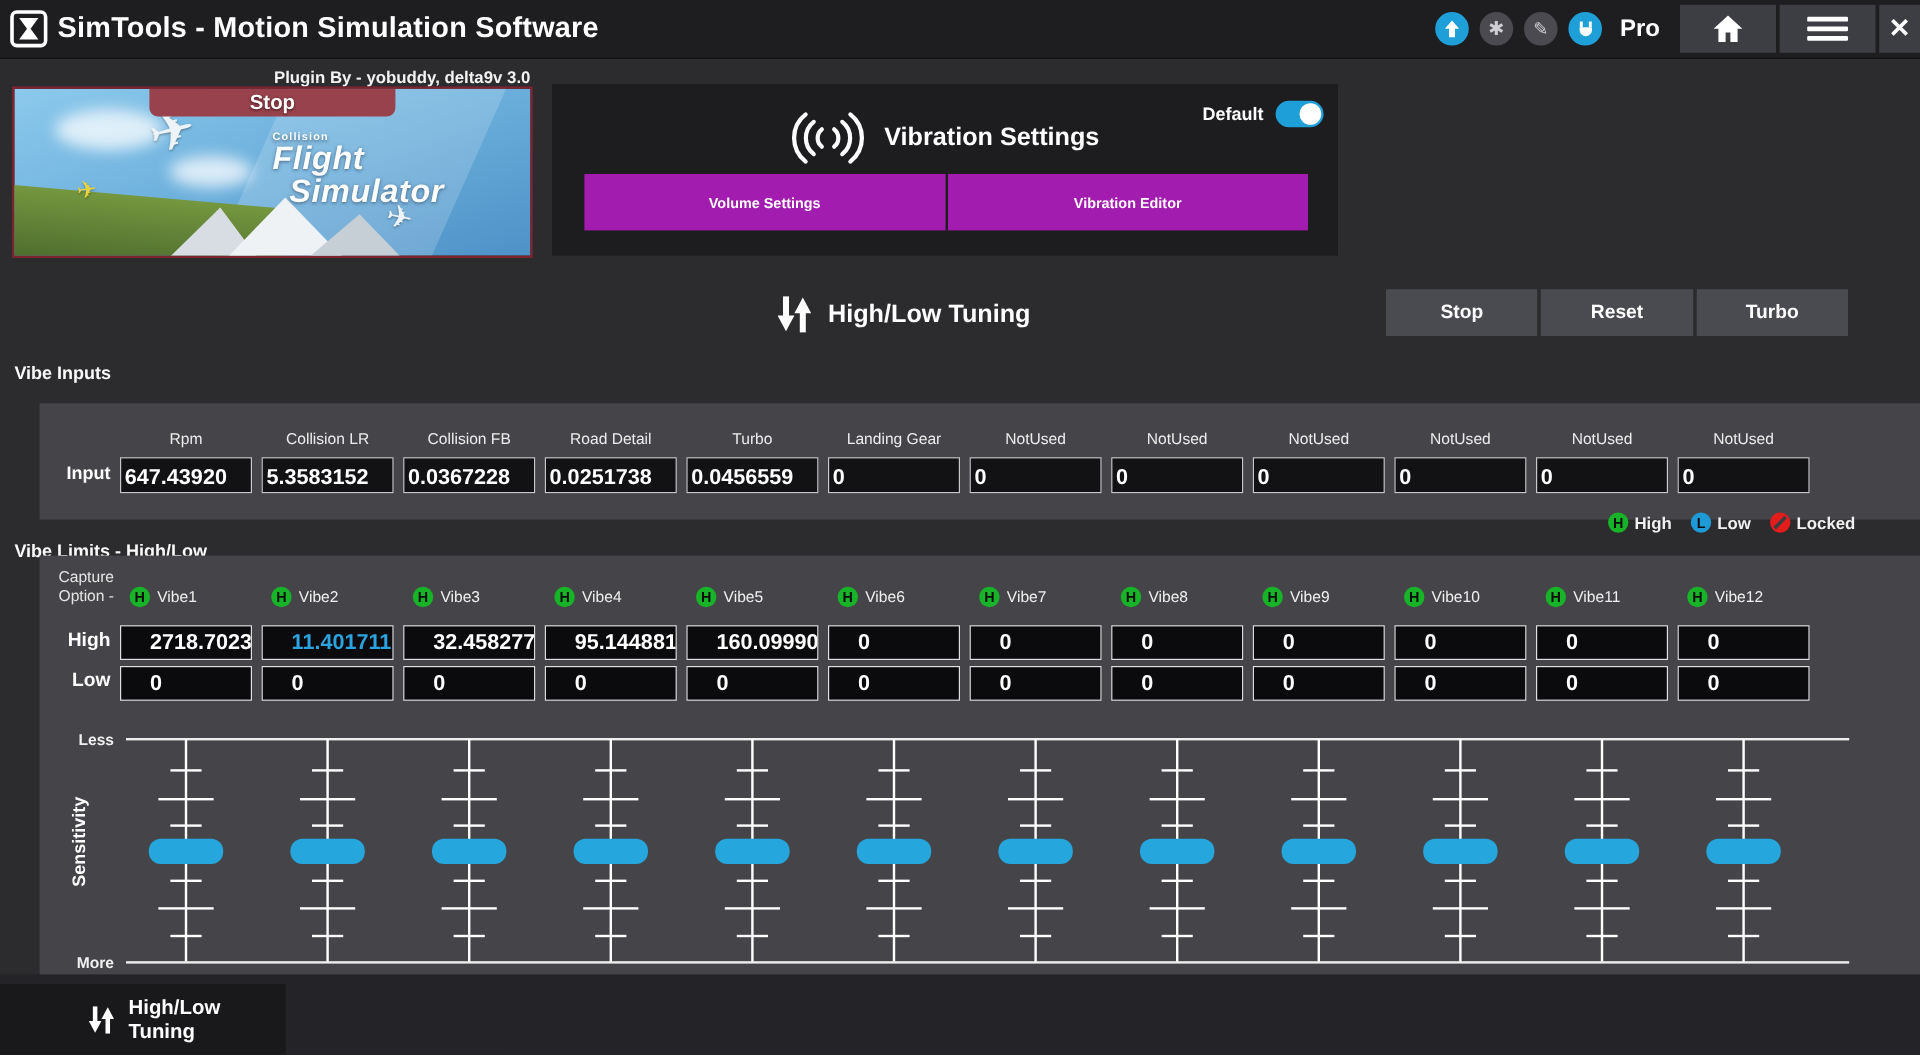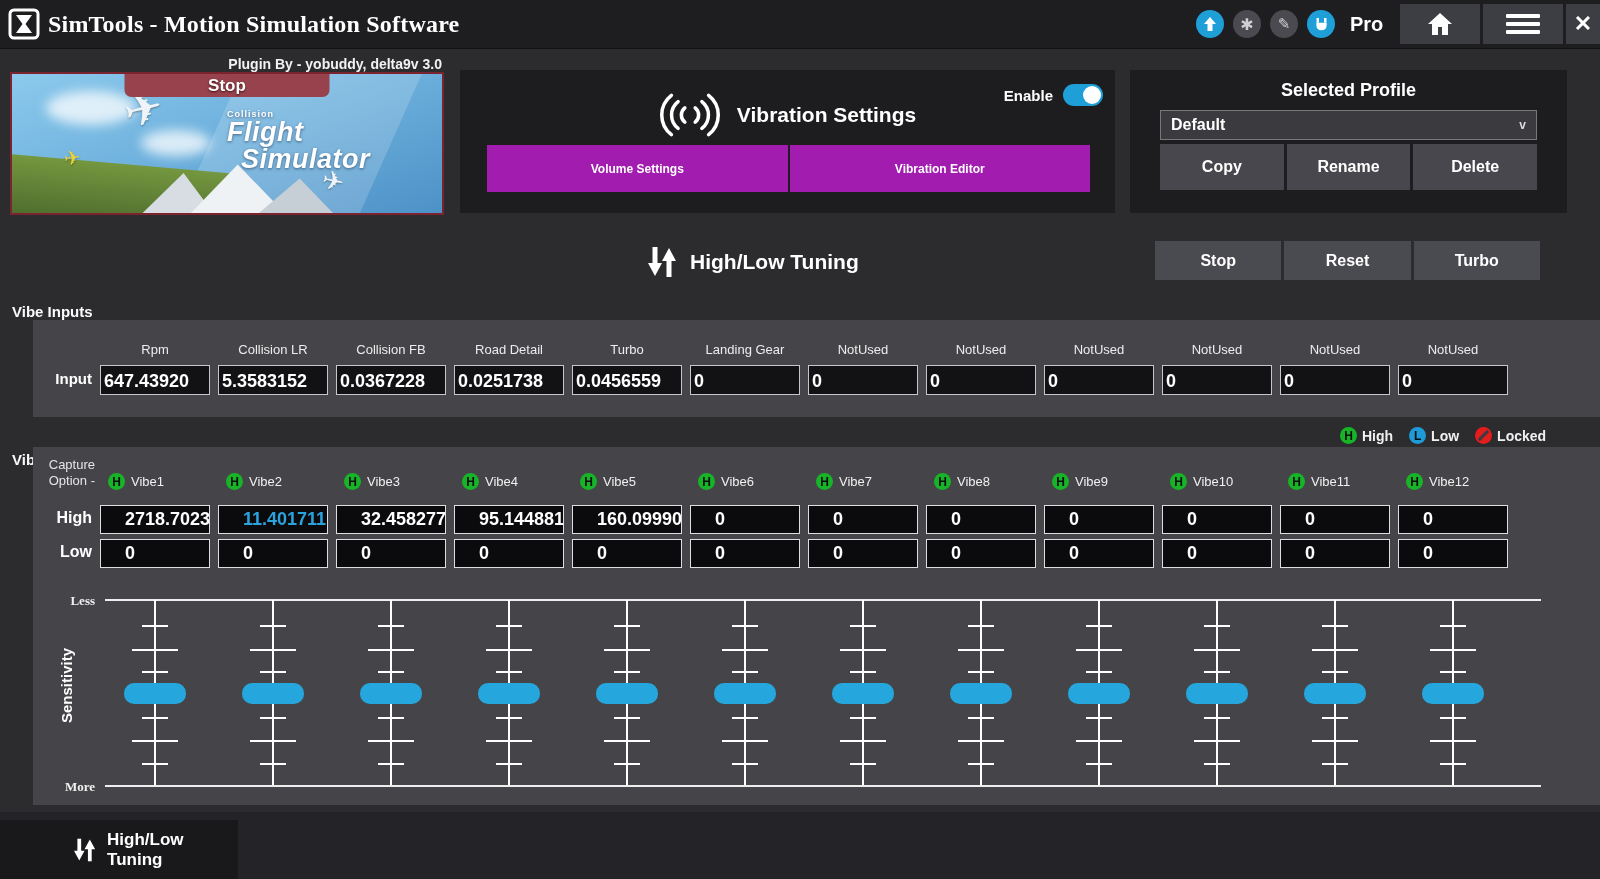--- a/index.html
+++ b/index.html
@@ -2,21 +2,21 @@
 <html><head>
 <meta charset="utf-8">
 <style>
   html,body{margin:0;padding:0;background:#1a1a1c;}
   #app{position:relative;width:1600px;height:879px;background:#2c2c2f;overflow:hidden;
        font-family:"Liberation Sans",sans-serif;color:#fff;}
 
   
   .titlebar{position:absolute;left:0;top:0;width:1600px;height:48px;background:#1e1e21;border-bottom:1px solid #121214;}
   .logo{position:absolute;left:8px;top:8px;width:32px;height:32px;}
-  .app-title{position:absolute;left:48px;top:0;height:48px;line-height:48px;font-size:24px;font-weight:bold;letter-spacing:.2px;font-family:Liberation Serif, serif;}
+  .app-title{position:absolute;left:48px;top:0;height:48px;line-height:48px;font-size:24px;font-weight:bold;letter-spacing:.2px;}
   .circle-btn{position:absolute;top:10px;width:28px;height:28px;border-radius:50%;display:flex;align-items:center;justify-content:center;}
   .circle-blue{background:#1e9fd8;}
   .circle-gray{background:#4a4a50;color:#cfcfd4;}
   .pro-label{position:absolute;left:1350px;top:0;height:48px;line-height:48px;font-size:20px;font-weight:bold;}
   .tb-tile{position:absolute;top:4px;height:40px;background:#3d3d44;display:flex;align-items:center;justify-content:center;cursor:pointer;}
   .close-x{font-size:22px;font-weight:bold;color:#fff;}
   .menu-icon{width:34px;height:20px;display:flex;flex-direction:column;justify-content:space-between;}
   .menu-icon div{height:4px;background:#fff;border-radius:1px;}
 
   
@@ -54,21 +54,21 @@
   .gray-btn{flex:1;background:#47474d;display:flex;align-items:center;justify-content:center;font-size:16px;font-weight:bold;cursor:pointer;}
 
   
   .tuning-head{position:absolute;left:648px;top:246px;display:flex;align-items:center;gap:14px;}
   .tuning-title{font-size:21px;font-weight:bold;}
   .tuning-buttons{position:absolute;left:1155px;top:241px;width:385px;height:39px;display:flex;gap:3px;}
   .tuning-buttons .gray-btn{background:#4a4a51;font-size:16px;}
 
   
   .section-title{position:absolute;font-size:15px;font-weight:bold;color:#fafafa;}
-  .section-panel{position:absolute;left:33px;width:1567px;background:#454549;}
+  .section-panel{position:absolute;left:33px;width:1567px;background:#454549;margin-top:16px;}
   #vi-panel{top:320px;height:97px;}
   #vl-panel{top:447px;height:358px;}
 
   .grid12{position:absolute;left:67px;display:grid;grid-template-columns:repeat(12,110px);column-gap:8px;}
   .col-h{text-align:center;font-size:13px;color:#ededed;}
   .row-label{position:absolute;left:0;width:59px;text-align:right;font-size:15px;font-weight:bold;}
   .val-box{height:30px;background:#121215;border:1px solid #c7c7cb;font-size:18px;font-weight:bold;line-height:30px;
            padding-left:3px;box-sizing:border-box;overflow:hidden;white-space:nowrap;cursor:text;}
   .val-box.dark{background:#0b0b0d;border-color:#dedee0;height:29px;line-height:27px;padding-left:24px;}
   .val-box.active-val{color:#2ba3df;}
@@ -81,21 +81,21 @@
   .badge-lock::after{content:"";position:absolute;width:13px;height:3px;background:#3b3b40;transform:rotate(-45deg);}
   .chan-cell{display:flex;align-items:center;gap:6px;padding-left:8px;font-size:13px;color:#f0f0f0;}
 
   .legend{position:absolute;left:1340px;top:427px;display:flex;gap:16px;align-items:center;}
   .legend .item{display:flex;align-items:center;gap:5px;font-size:14px;font-weight:bold;color:#f0f0f0;}
 
   .capture-label{position:absolute;left:0;top:10px;width:62px;text-align:right;font-size:13px;color:#e5e5e5;line-height:16px;}
 
   
   .rule{position:absolute;height:2px;background:#eeeeee;left:72px;width:1436px;}
-  .minmax{position:absolute;left:0;width:62px;text-align:right;font-size:13px;font-weight:bold;color:#f0f0f0;font-family:Liberation Serif, serif;}
+  .minmax{position:absolute;left:0;width:62px;text-align:right;font-size:13px;font-weight:bold;color:#f0f0f0;}
   .sens-label{position:absolute;left:-27px;top:230px;width:120px;text-align:center;font-size:15px;font-weight:bold;transform:rotate(-90deg);}
   #sliders{top:153px;}
   .slider{position:relative;width:110px;height:186px;}
   .track{position:absolute;left:54px;top:0;bottom:0;width:2px;background:#fff;}
   .tick{position:absolute;left:55px;transform:translateX(-50%);height:2px;background:#fff;}
   .tick.small{width:26px;}
   .tick.large{width:46px;}
   .handle{position:absolute;left:55px;transform:translateX(-50%);top:83px;width:62px;height:21px;border-radius:10px;background:#25a7dd;cursor:grab;}
 
   
@@ -178,43 +178,31 @@
         <path d="M25 15 A9 9 0 0 0 25 29"></path>
           <path d="M18.5 9 A16.5 16.5 0 0 0 18.5 35"></path>
           <path d="M12 3 A24 24 0 0 0 12 41"></path>
         <path d="M35 15 A9 9 0 0 1 35 29"></path>
           <path d="M41.5 9 A16.5 16.5 0 0 1 41.5 35"></path>
           <path d="M48 3 A24 24 0 0 1 48 41"></path>
       </svg>
       <span class="vib-title">Vibration Settings</span>
     </div>
     <div class="enable-wrap">
-      <span class="enable-label">Enable</span>
+      <span class="enable-label">Default</span>
       <div class="toggle">
           <div class="knob"></div>
         </div>
     </div>
     <div class="vib-buttons">
       <div class="vib-btn">Volume Settings</div>
       <div class="vib-btn">Vibration Editor</div>
     </div>
   </div>
 
-  <div class="dark-panel" id="profile-panel">
-    <div class="profile-title">Selected Profile</div>
-    <div class="dropdown">
-      <span>Default</span>
-      <span class="chev">v</span>
-    </div>
-    <div class="profile-buttons">
-      <div class="gray-btn">Copy</div>
-      <div class="gray-btn">Rename</div>
-      <div class="gray-btn">Delete</div>
-    </div>
-  </div>
 
   <div class="tuning-head">
     <svg width="28" height="32" viewBox="0 0 28 32" fill="#fff">
       <rect x="4.5" y="1" width="5" height="17"></rect>
         <polygon points="0,17 14,17 7,30"></polygon>
       <rect x="18.5" y="14" width="5" height="17"></rect>
         <polygon points="14,15 28,15 21,2"></polygon>
     </svg>
     <span class="tuning-title">High/Low Tuning</span>
   </div>

